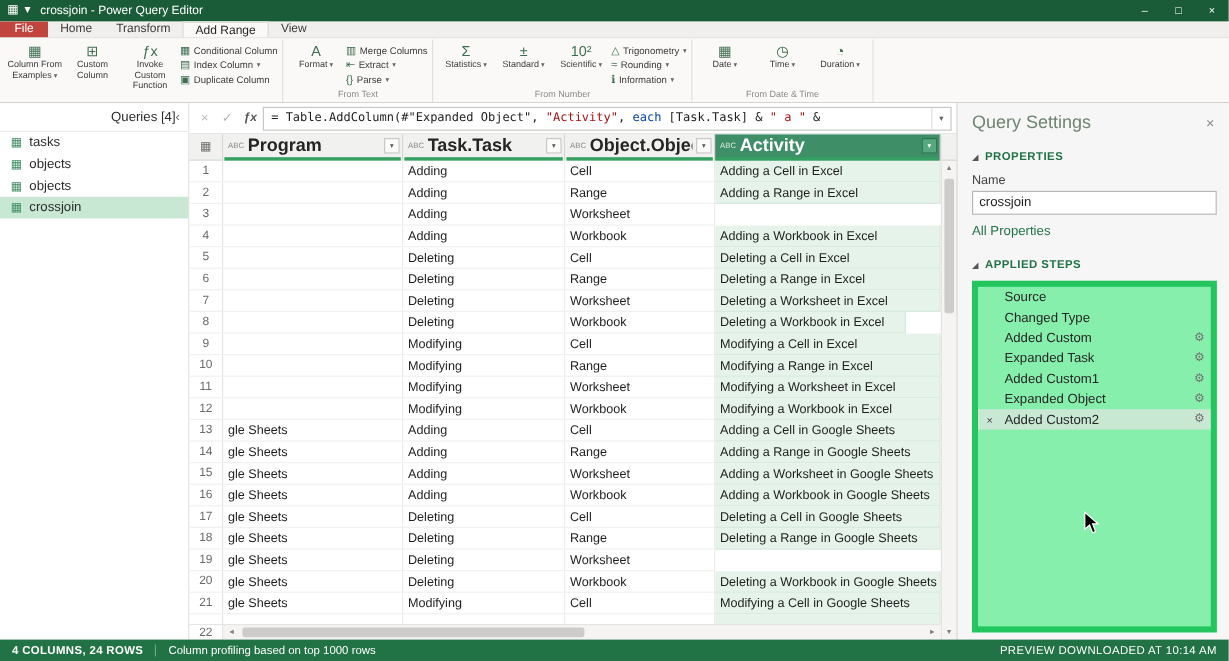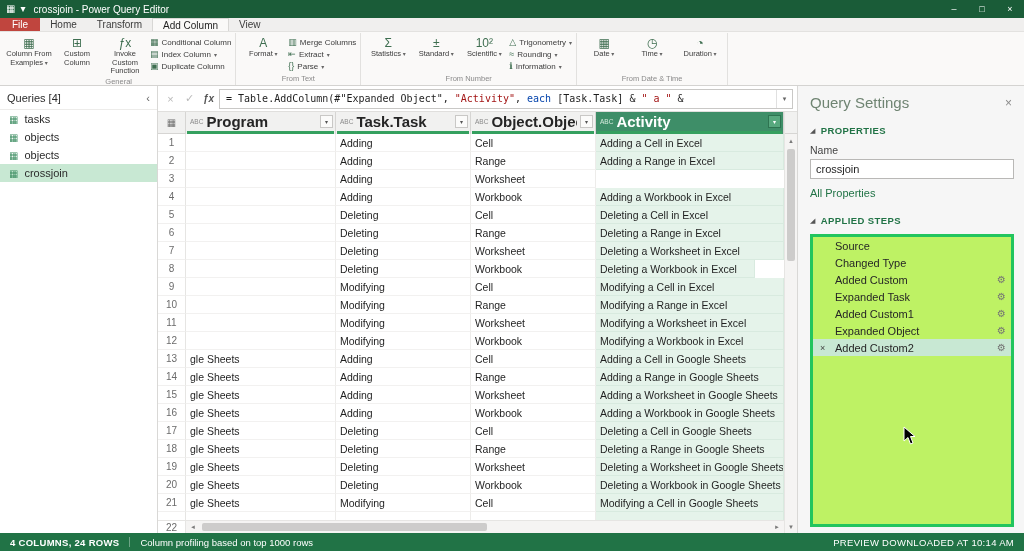--- a/index.html
+++ b/index.html
@@ -39,21 +39,21 @@
   .rsmall .sicon{font-size:9px;color:#3E6E50;}
   .dd{font-size:6px;color:#666;}
   .rglabel{font-size:7.5px;color:#8a8a8a;text-align:center;padding:1px 0 2px 0;white-space:nowrap;}
 
   
   .main{flex:1;display:flex;min-height:0;}
 
   
   .qpane{width:158px;border-right:1px solid #D9D8D6;display:flex;flex-direction:column;background:#fff;flex:none;}
   .qhead{height:24px;display:flex;align-items:center;padding:0 7px;border-bottom:1px solid #EDECEA;flex:none;}
-  .qtitle{font-size:11px;color:#2b2b2b;flex:1;}
+  .qtitle{font-size:11px;color:#2b2b2b;flex:1;text-align:right;}
   .qcollapse{color:#666;font-size:11px;}
   .qitem{height:18px;display:flex;align-items:center;gap:6px;padding:0 9px;font-size:11px;color:#2b2b2b;white-space:nowrap;}
   .qitem .qicon{color:#3E8E63;font-size:10px;}
   .qitem.sel{background:var(--selection);}
 
   
   .center{width:639px;flex:none;display:flex;flex-direction:column;background:#fff;min-height:0;}
   .fbar{height:26px;display:flex;align-items:center;padding:2px 4px;gap:2px;border-bottom:1px solid #E0DFDD;background:#fff;flex:none;}
   .fbtn{width:17px;text-align:center;color:#b9b9b9;font-size:11px;}
   .fbtn.fx{color:#555;font-style:italic;font-weight:bold;font-size:10px;}
@@ -99,21 +99,21 @@
   
   .spane{flex:1;background:#F6F6F6;border-left:1px solid #D9D8D6;display:flex;flex-direction:column;padding:8px 10px 6px 12px;min-height:0;}
   .stitle-row{display:flex;align-items:center;margin-bottom:10px;flex:none;}
   .stitle{font-size:15px;color:#6F8472;flex:1;}
   .sclose{color:#8a8a8a;font-size:12px;padding:0 2px;}
   .ssection{display:flex;align-items:center;gap:5px;color:var(--accent);font-weight:bold;font-size:9.5px;letter-spacing:0.4px;margin:4px 0 6px 0;flex:none;}
   .stri{color:#555;font-size:7px;}
   .slabel{font-size:10.5px;color:#444;margin:2px 0 3px 0;flex:none;}
   .sinput{width:100%;height:20px;border:1px solid #B9B8B6;background:#fff;font-size:11px;padding:0 5px;font-family:inherit;color:#1f1f1f;flex:none;}
   .slink{color:var(--link);font-size:11px;margin:8px 0 12px 0;display:inline-block;text-decoration:none;flex:none;cursor:pointer;}
-  .steps-box{background:#bef264;border:3px solid #22c55e;flex:1;margin-top:2px;overflow:hidden;}
+  .steps-box{background:#86efac;border:5px solid #22c55e;flex:1;margin-top:2px;overflow:hidden;}
   .step{height:17px;display:flex;align-items:center;padding:0 5px 0 22px;font-size:11px;color:#262626;position:relative;}
   .step .stepname{flex:1;white-space:nowrap;overflow:hidden;}
   .step .gear{color:#747474;font-size:10px;}
   .step.sel{background:var(--selection);}
   .step .stepx{position:absolute;left:7px;color:#444;font-size:9px;}
 
   
   .status{height:18px;background:var(--statusbar);color:#fff;display:flex;align-items:center;font-size:9.5px;flex:none;}
   .st-left{padding:0 10px;font-weight:bold;letter-spacing:0.3px;white-space:nowrap;}
   .st-div{width:1px;height:10px;background:rgba(255,255,255,0.35);flex:none;}
@@ -137,21 +137,21 @@
     <div class="tb-spacer"></div>
     <div class="tb-btn">–</div>
     <div class="tb-btn">□</div>
     <div class="tb-btn">×</div>
   </div>
 
   <div class="rtabs">
       <div class="rtab file">File</div>
       <div class="rtab">Home</div>
       <div class="rtab">Transform</div>
-      <div class="rtab active">Add Column</div>
+      <div class="rtab active">Add Range</div>
       <div class="rtab">View</div>
     </div>
   <div class="ribbon">
       <div class="rgroup">
         <div class="rrow">
           <div class="rbig">
             <div class="ricon">▦</div>
             <div class="rlab">Column From Examples<span class="dd"> ▾</span></div>
           </div>
           <div class="rbig">
@@ -171,21 +171,20 @@
               <span class="sicon">▤</span>
               <span class="slab">Index Column</span>
               <span class="dd">▾</span>
             </div>
             <div class="rsmall">
               <span class="sicon">▣</span>
               <span class="slab">Duplicate Column</span>
             </div>
           </div>
         </div>
-        <div class="rglabel">General</div>
       </div>
       <div class="rgroup">
         <div class="rrow">
           <div class="rbig">
             <div class="ricon">A</div>
             <div class="rlab">Format<span class="dd"> ▾</span></div>
           </div>
           <div class="rstack">
             <div class="rsmall">
               <span class="sicon">▥</span>
@@ -459,21 +458,20 @@
                 <div class="gcell" style="width:150px">gle Sheets</div>
                 <div class="gcell" style="width:135px">Deleting</div>
                 <div class="gcell" style="width:125px">Range</div>
                 <div class="gcell selc" style="width:188px">Deleting a Range in Google Sheets</div>
               </div>
               <div class="grow">
                 <div class="rnum">19</div>
                 <div class="gcell" style="width:150px">gle Sheets</div>
                 <div class="gcell" style="width:135px">Deleting</div>
                 <div class="gcell" style="width:125px">Worksheet</div>
-                <div class="gcell selc" style="width:188px">Deleting a Worksheet in Google Sheets</div>
               </div>
               <div class="grow">
                 <div class="rnum">20</div>
                 <div class="gcell" style="width:150px">gle Sheets</div>
                 <div class="gcell" style="width:135px">Deleting</div>
                 <div class="gcell" style="width:125px">Workbook</div>
                 <div class="gcell selc" style="width:188px">Deleting a Workbook in Google Sheets</div>
               </div>
               <div class="grow">
                 <div class="rnum">21</div>

